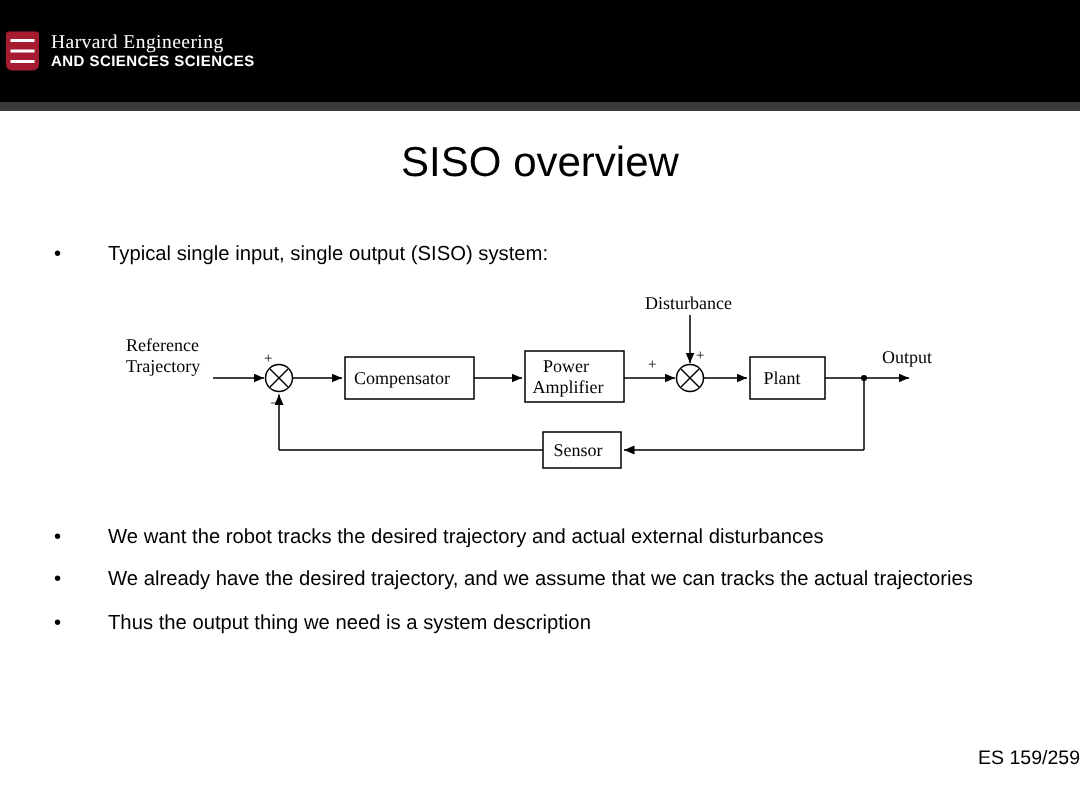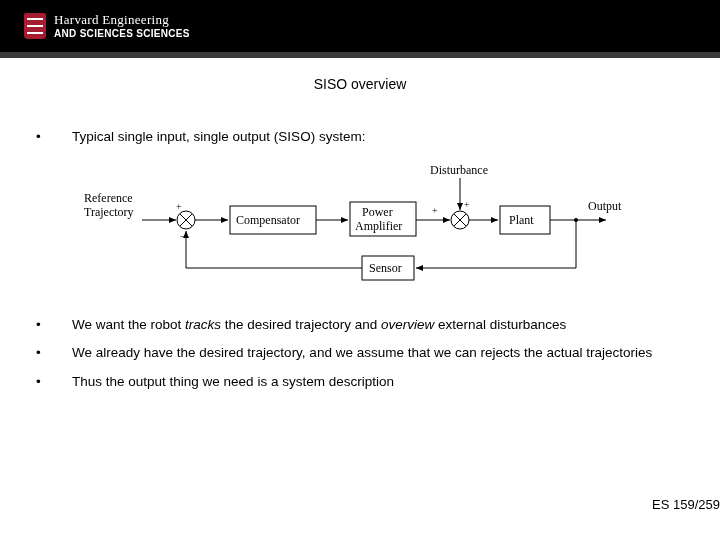--- a/index.html
+++ b/index.html
@@ -7,25 +7,25 @@
     width: 720px;
     height: 540px;
     font-family: Arial, Helvetica, sans-serif;
     background: #fff;
     color: #000;
     position: relative;
     overflow: hidden;
   }
   .header-band {
     width: 100%;
-    height: 52px;
+    height: 68px;
     background: #000;
     display: flex;
     align-items: center;
-    padding-left: 24px;
+    padding-left: 4px;
   }
   .logo-wrap {
     display: flex;
     align-items: center;
     gap: 8px;
   }
   .shield {
     width: 22px;
     height: 26px;
     background: #a51c30;
@@ -44,21 +44,21 @@
     font-weight: 700;
   }
   .logo-text .line1 { font-family: Georgia, 'Times New Roman', serif; font-weight: 400; font-size: 13px; }
   .underbar {
     width: 100%;
     height: 6px;
     background: #3a3a3a;
   }
   .slide-title {
     text-align: center;
-    font-size: 14px;
+    font-size: 28px;
     font-weight: 400;
     margin-top: 18px;
   }
   .content {
     padding: 0 36px;
     margin-top: 36px;
   }
   ul.bullets {
     list-style: none;
     font-size: 13.5px;
@@ -79,21 +79,21 @@
     width: 560px;
     font-family: 'Times New Roman', Georgia, serif;
   }
   .footer {
     position: absolute;
     bottom: 28px;
     width: 100%;
     text-align: right;
     font-size: 13px;
   }
-  .em-it { font-style: italic; }
+  .em-it { }
   svg text { font-family: 'Times New Roman', Georgia, serif; }
 </style>
 </head>
 <body>
 
 <div class="header-band">
   <div class="logo-wrap">
     <div class="shield">
       <div class="row"></div>
         <div class="row"></div>
@@ -175,25 +175,25 @@
       <text x="289" y="112" font-size="12">Sensor</text>
 
       <line x1="282" y1="108" x2="106" y2="108" stroke="#000"></line>
       <line x1="106" y1="108" x2="106" y2="71" stroke="#000" marker-end="url(#arr)"></line>
     </svg>
   </div>
 
   <ul class="bullets">
     <li>
       <span class="dot">•</span>
-      <span class="txt">We want the robot <span class="em-it">tracks</span> the desired trajectory and <span class="em-it">overview</span> external disturbances</span>
-    </li>
-    <li>
-      <span class="dot">•</span>
-      <span class="txt">We already have the desired trajectory, and we assume that we can rejects the actual trajectories</span>
+      <span class="txt">We want the robot <span class="em-it">tracks</span> the desired trajectory and <span class="em-it">actual</span> external disturbances</span>
+    </li>
+    <li>
+      <span class="dot">•</span>
+      <span class="txt">We already have the desired trajectory, and we assume that we can tracks the actual trajectories</span>
     </li>
     <li>
       <span class="dot">•</span>
       <span class="txt">Thus the output thing we need is a system description</span>
     </li>
   </ul>
 </div>
 
 <div class="footer">ES 159/259</div>
 

